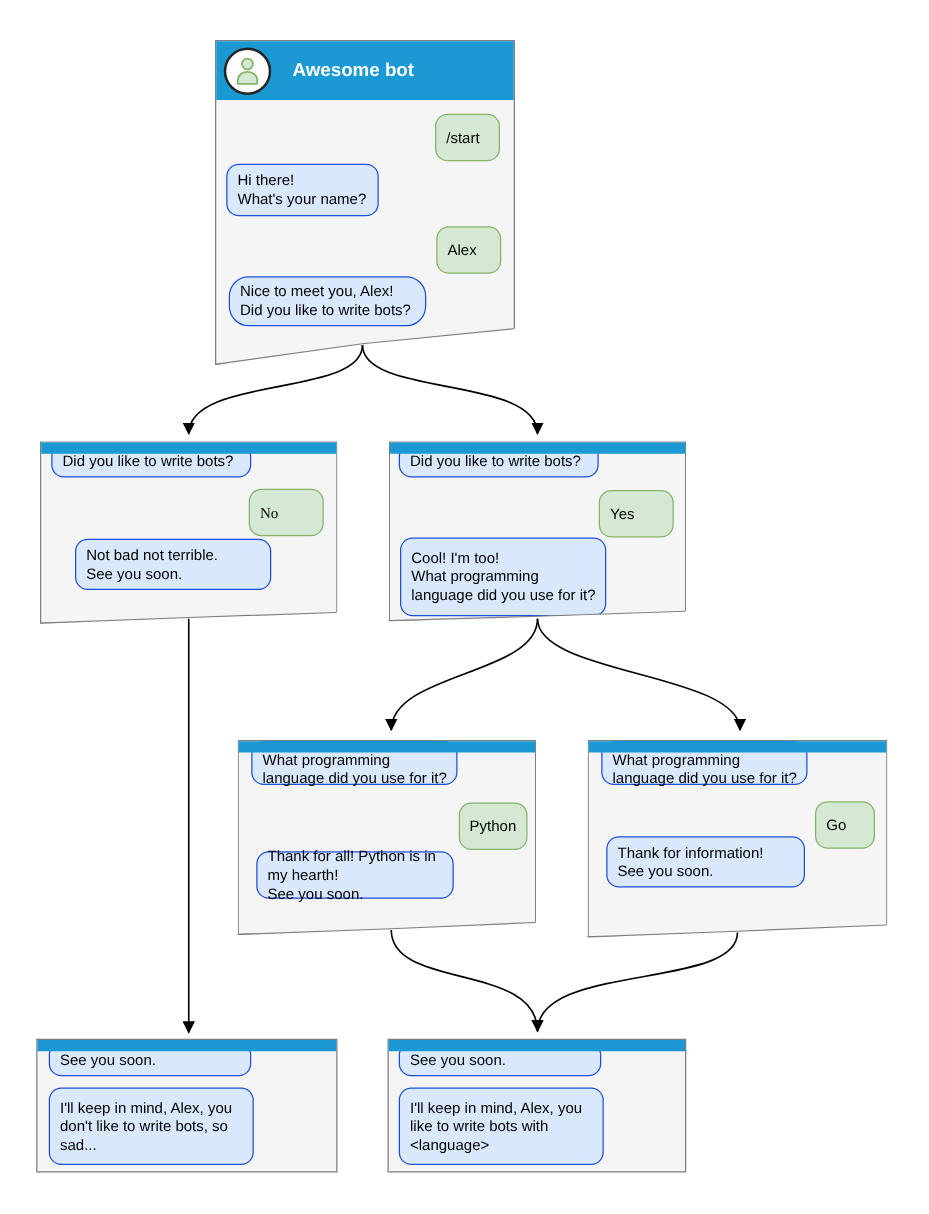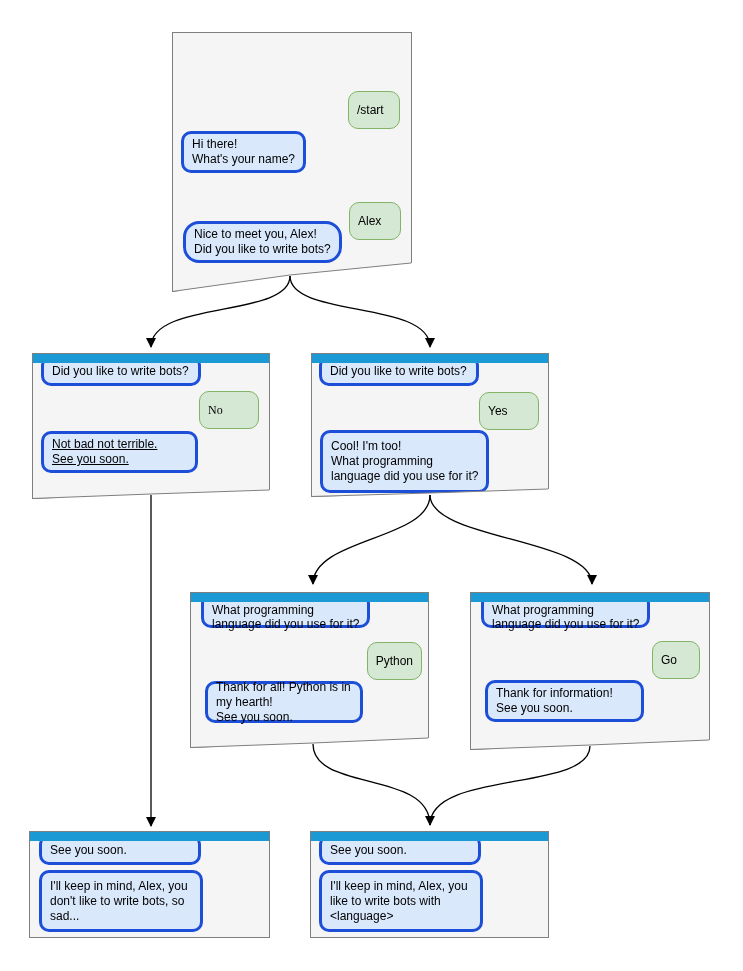--- a/index.html
+++ b/index.html
@@ -10,47 +10,56 @@
   .main-header { position:absolute; top:0; left:0; right:0; height:47px; background:#1a99d4;
                  display:flex; align-items:center; z-index:2; }
   .bar { position:absolute; top:0; left:0; right:0; height:9px; background:#1a99d4; z-index:2; }
 
   .avatar { width:38px; height:38px; border-radius:50%; background:#ffffff; border:2px solid #242424;
             box-sizing:border-box; margin-left:6px; display:flex; align-items:center; justify-content:center; }
   .win-title { color:#ffffff; font-weight:bold; font-size:15px; margin-left:17px; }
 
   .bubble { position:absolute; box-sizing:border-box; border-radius:10px; font-size:12px; line-height:1.25;
             color:#000; white-space:pre; display:flex; align-items:center; padding:18px 8px; z-index:1; }
-  .bot  { background:#dae8fc; border:3px solid #1d4ed8; }
+  .bot  { background:#dae8fc; border:1px solid #1d4ed8; }
   .user { background:#d5e8d4; border:1px solid #82b366; }
   .tucked { display:block; line-height:1.15; }
 
   #edges { position:absolute; left:0; top:0; z-index:3; pointer-events:none; }
   .edge { stroke:#000000; stroke-width:1.3; fill:none; }
   .torn { stroke:#7f7f7f; stroke-width:1; fill:none; }
 </style>
 </head>
 <body>
 
 <div id="canvas">
 
   <div class="window" style="left:172px;top:32px;width:240px;height:260px;clip-path:polygon(0 0,100% 0,100% 231px,118px 243px,0 100%);">
+    <div class="main-header">
+      <span class="avatar">
+        <svg width="26" height="26" viewBox="0 0 24 24">
+          <circle cx="12" cy="6.6" r="4" fill="#d5e8d4" stroke="#82b366" stroke-width="1.3"></circle>
+          <path d="M4.8,21.3 v-2.2 c0,-4.2 3.2,-6.6 7.2,-6.6 c4,0 7.2,2.4 7.2,6.6 v2.2 Z" fill="#d5e8d4" stroke="#82b366" stroke-width="1.3" stroke-linejoin="round"></path>
+        </svg>
+      </span>
+      <span class="win-title">Awesome bot</span>
+    </div>
     <div class="bubble user" style="top:58px;right:11px;height:30px;min-width:52px;">/start</div>
     <div class="bubble bot" style="top:98px;left:8px;height:42px;min-width:122px;">Hi there!
 What's your name?</div>
-    <div class="bubble user" style="top:148px;right:10px;height:30px;min-width:52px;margin-top:21px;">Alex</div>
+    <div class="bubble user" style="top:148px;right:10px;height:30px;min-width:52px;">Alex</div>
     <div class="bubble bot" style="top:188px;left:10px;height:40px;min-width:158px;border-radius:16px;">Nice to meet you, Alex!
 Did you like to write bots?</div>
   </div>
 
   <div class="window" style="left:32px;top:353px;width:238px;height:146px;clip-path:polygon(0 0,100% 0,100% 137px,119px 141px,0 100%);">
     <div class="bar"></div>
     <div class="bubble bot tucked" style="top:1px;left:8px;height:26px;min-width:160px;padding-top:7px;">Did you like to write bots?</div>
     <div class="bubble user" style="top:37px;right:10px;height:31px;min-width:60px;font-family:Liberation Serif, serif;">No</div>
-    <div class="bubble bot" style="top:77px;left:8px;height:41px;min-width:157px;text-decoration:underline;">Not bad not terrible.
+    <div class="bubble bot" style="top:77px;left:27px;height:41px;min-width:157px;">Not bad not terrible.
 See you soon.</div>
   </div>
 
   <div class="window" style="left:311px;top:353px;width:238px;height:144px;clip-path:polygon(0 0,100% 0,100% 136px,119px 140px,0 100%);">
     <div class="bar"></div>
     <div class="bubble bot tucked" style="top:1px;left:7px;height:26px;min-width:160px;padding-top:7px;">Did you like to write bots?</div>
     <div class="bubble user" style="top:38px;right:9px;height:30px;min-width:60px;">Yes</div>
     <div class="bubble bot" style="top:76px;left:8px;height:63px;min-width:162px;">Cool! I'm too!
 What programming
 language did you use for it?</div>
@@ -64,21 +73,21 @@
     <div class="bubble bot" style="top:88px;left:14px;height:36px;min-width:158px;">Thank for all! Python is in
 my hearth!
 See you soon.</div>
   </div>
 
   <div class="window" style="left:470px;top:592px;width:240px;height:158px;clip-path:polygon(0 0,100% 0,100% 148px,120px 153px,0 100%);">
     <div class="bar"></div>
     <div class="bubble bot tucked" style="top:0;left:10px;height:35px;min-width:163px;padding-top:8px;">What programming
 language did you use for it?</div>
     <div class="bubble user" style="top:48px;right:9px;height:32px;min-width:48px;margin-left:36px;">Go</div>
-    <div class="bubble bot" style="top:87px;left:14px;height:41px;min-width:159px;">Thank for information!
+    <div class="bubble bot" style="top:76px;left:14px;height:41px;min-width:159px;">Thank for information!
 See you soon.</div>
   </div>
 
   <div class="window" style="left:29px;top:831px;width:241px;height:107px;">
     <div class="bar"></div>
     <div class="bubble bot tucked" style="top:2px;left:9px;height:27px;min-width:162px;padding-top:7px;">See you soon.</div>
     <div class="bubble bot" style="top:38px;left:9px;height:62px;min-width:164px;">I'll keep in mind, Alex, you
 don't like to write bots, so
 sad...</div>
   </div>

